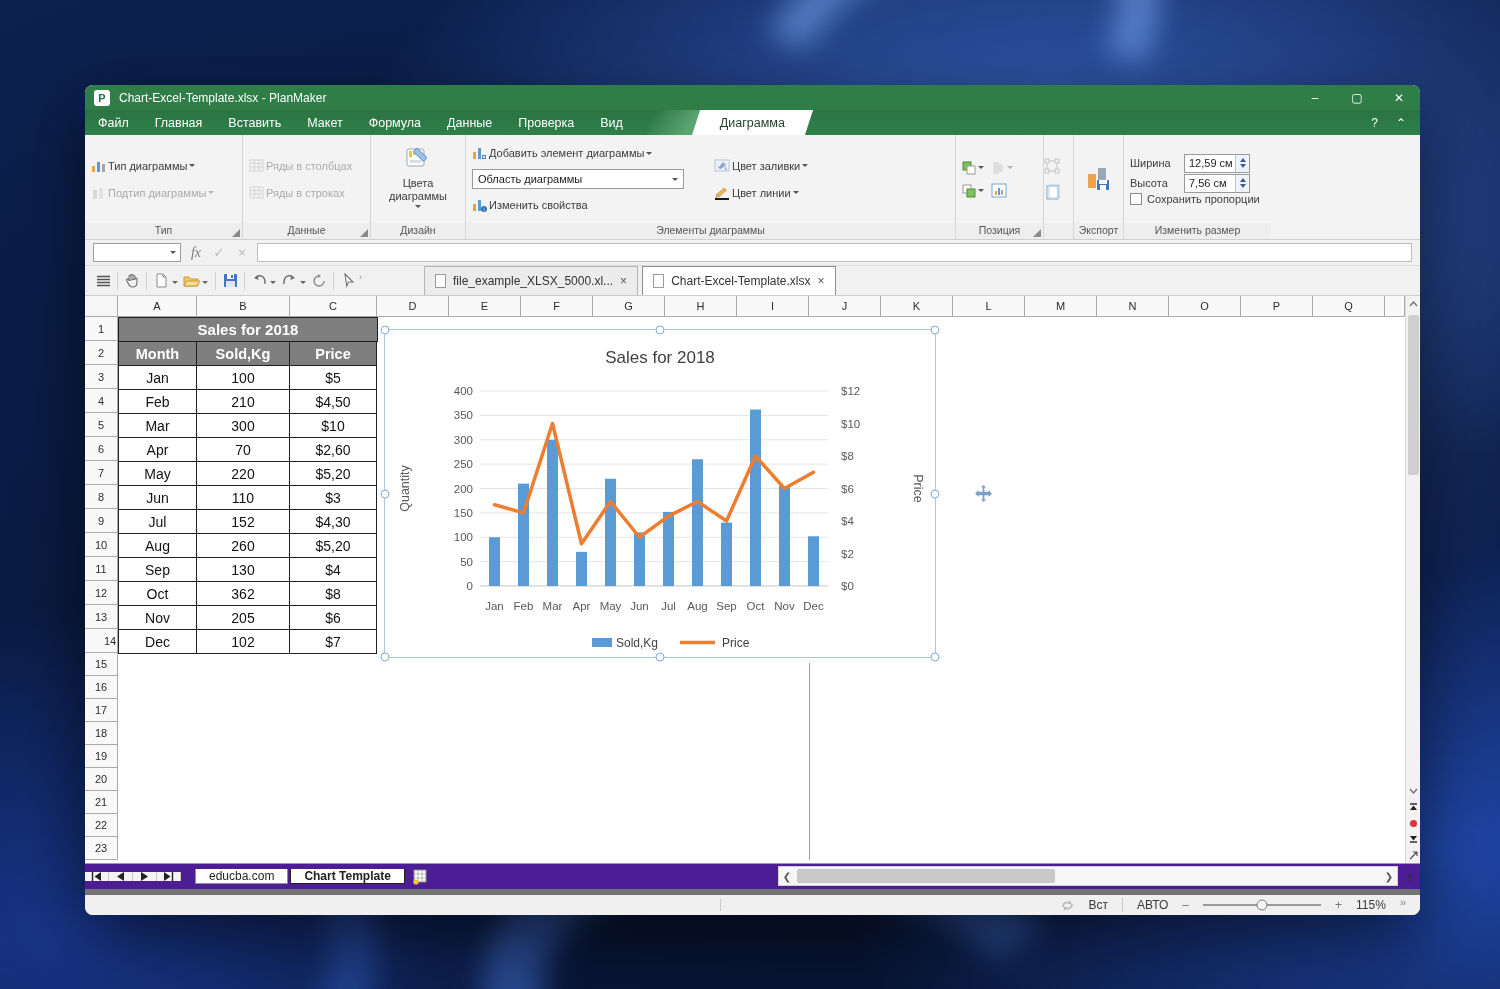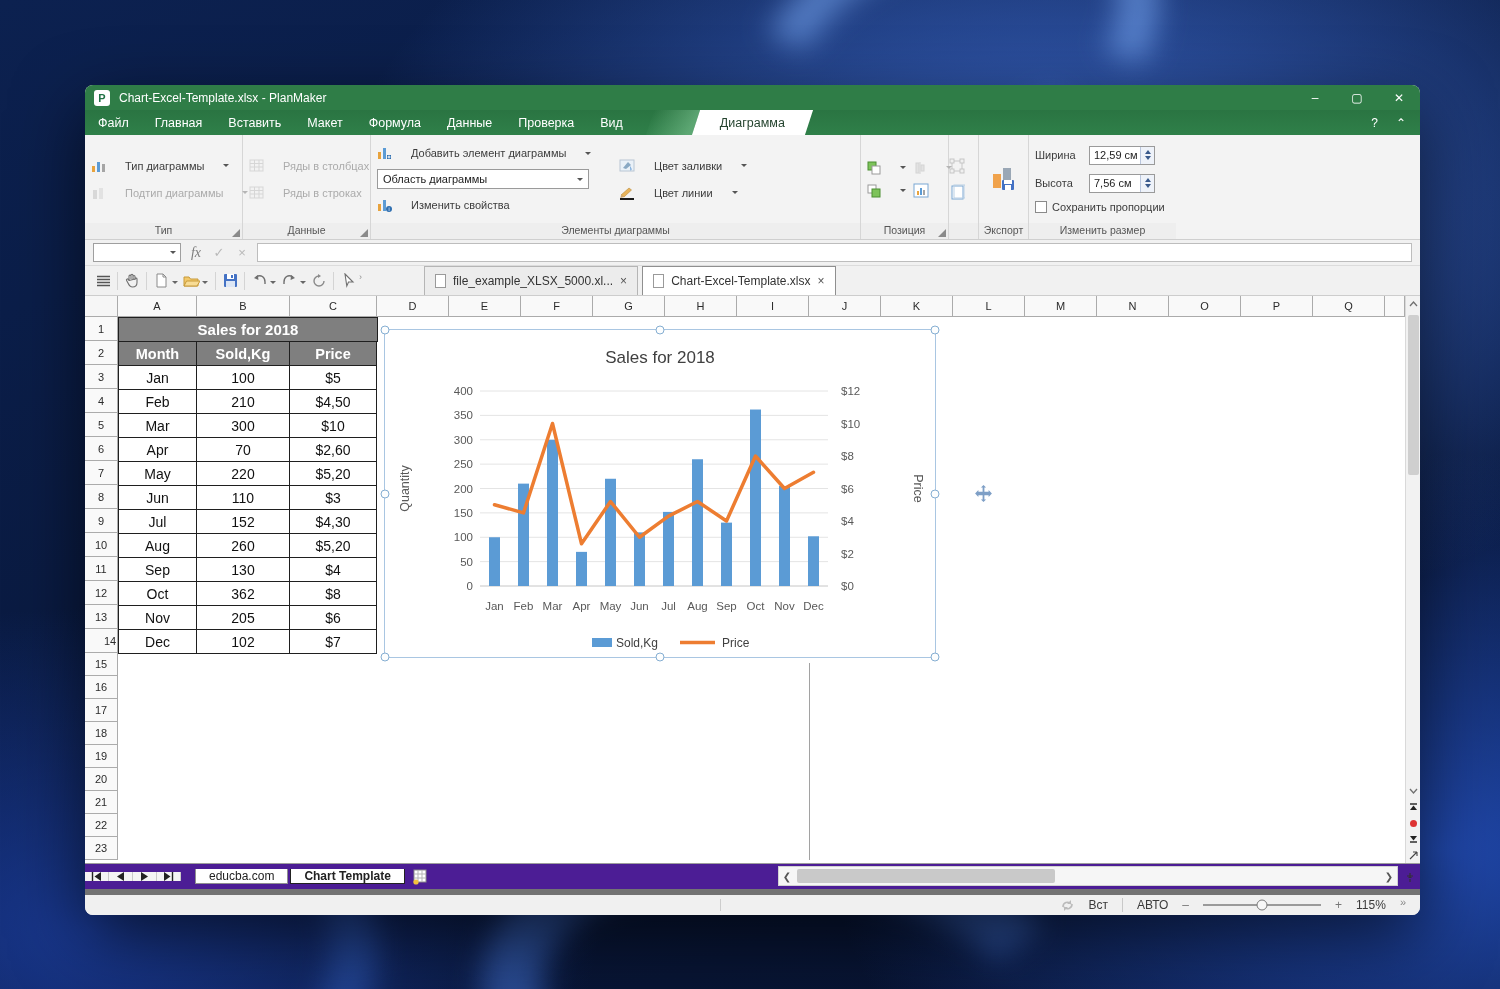--- a/index.html
+++ b/index.html
@@ -30,21 +30,21 @@
 .menu-right{margin-left:auto;display:flex;align-items:center;gap:18px;padding-right:14px;font-size:12px}
 
 .ribbon{height:105px;background:#f3f3f3;border-bottom:1px solid #cfcfcf;display:flex;flex:0 0 auto}
 .rgroup{display:flex;flex-direction:column;border-right:1px solid #d6d6d6;position:relative}
 .rgroup-content{flex:1;display:flex;align-items:center}
 .rgroup-label{height:16px;font-size:10.5px;color:#565656;text-align:center;line-height:15px;background:#eeeeee;position:relative}
 .launcher{position:absolute;right:2px;bottom:2px;width:0;height:0;border:4px solid transparent;border-right-color:#8a8a8a;border-bottom-color:#8a8a8a}
 .bigbtn{display:flex;flex-direction:column;align-items:center;justify-content:center;gap:4px;width:100%;padding:2px 6px}
 .bigbtn .lbl{font-size:11px;color:#3c3c3c;text-align:center;line-height:13px}
 .rcol{display:flex;flex-direction:column;justify-content:center;gap:5px;padding:0 6px}
-.rbtn{display:flex;align-items:center;gap:19px;font-size:11px;color:#3c3c3c;height:22px;white-space:nowrap}
+.rbtn{display:flex;align-items:center;gap:2px;font-size:11px;color:#3c3c3c;height:22px;white-space:nowrap}
 .rbtn.disabled{color:#ababab}
 .rbtn.disabled svg{opacity:.45;filter:grayscale(1)}
 .caret{width:0;height:0;border:3.5px solid transparent;border-top-color:#555;margin-top:3px}
 .caret.dis{border-top-color:#b5b5b5}
 .combobox{width:212px;height:20px;background:#fff;border:1px solid #9a9a9a;display:flex;align-items:center;font-size:11px;color:#222;padding-left:5px}
 .combobox .caret{margin-left:auto;margin-right:5px}
 .spinrow{display:flex;align-items:center;gap:6px;height:20px}
 .spinlabel{width:48px;font-size:11px;color:#3c3c3c}
 .spinbox{width:66px;height:19px;border:1px solid #9a9a9a;background:#fff;display:flex}
 .spinval{flex:1;font-size:11px;color:#222;display:flex;align-items:center;padding-left:4px}
@@ -215,20 +215,38 @@
                   <path d="M1 4.5h13M1 8h13M5.5 1v11M10 1v11" stroke="#b5b5b5" stroke-width="1"></path>
                 </svg>
               </span>
             <span>Ряды в строках</span>
           </div>
         </div>
       </div>
       <div class="rgroup-label"><span>Данные</span><span class="launcher"></span></div>
     </div>
 
+    <div class="rgroup" style="width:95px">
+      <div class="rgroup-content">
+        <div class="bigbtn">
+          <span>
+            <svg width="30" height="26" viewBox="0 0 30 26">
+                <rect x="4" y="2" width="17" height="17" rx="2" fill="#fff" stroke="#9aa7b5"></rect>
+                <rect x="6" y="4" width="3" height="6" fill="#f4c23d"></rect>
+                <rect x="10" y="4" width="3" height="4" fill="#f4c23d"></rect>
+                <rect x="7" y="13" width="11" height="3" fill="#d8dde3"></rect>
+                <rect x="14" y="1" width="14" height="5" rx="1" transform="rotate(45 14 1)" fill="#9fc3e8" stroke="#6b9bd2"></rect>
+              </svg>
+          </span>
+          <span class="lbl"><span>Цвета диаграммы</span></span>
+          <span class="caret" style="margin-top:-2px"></span>
+        </div>
+      </div>
+      <div class="rgroup-label">Дизайн</div>
+    </div>
 
     <div class="rgroup" style="width:490px">
       <div class="rgroup-content" style="align-items:stretch">
         <div class="rcol" style="width:242px">
           <div class="rbtn">
             <span>
                 <svg width="15" height="14" viewBox="0 0 15 14">
                   <rect x="1" y="6" width="3" height="7" fill="#e8a33d"></rect>
                   <rect x="6" y="2" width="3" height="11" fill="#5b9bd5"></rect>
                   <rect x="10" y="9" width="4" height="4" fill="#2f6fb0"></rect>
@@ -359,21 +377,21 @@
                 <rect x="16" y="21" width="6" height="5" fill="#fff"></rect>
               </svg>
           </span>
         </div>
       </div>
       <div class="rgroup-label">Экспорт</div>
     </div>
 
     <div class="rgroup" style="width:147px;border-right:none">
       <div class="rgroup-content">
-        <div class="rcol" style="gap:8px;width:100%">
+        <div class="rcol" style="gap:0;width:100%">
           <div class="spinrow">
             <span class="spinlabel">Ширина</span>
             <div class="spinbox">
               <span class="spinval">12,59 см</span>
               <div class="spinbtns">
                   <div>
                     <span class="sarr-up"></span>
                   </div>
                   <div>
                     <span class="sarr-dn"></span>

